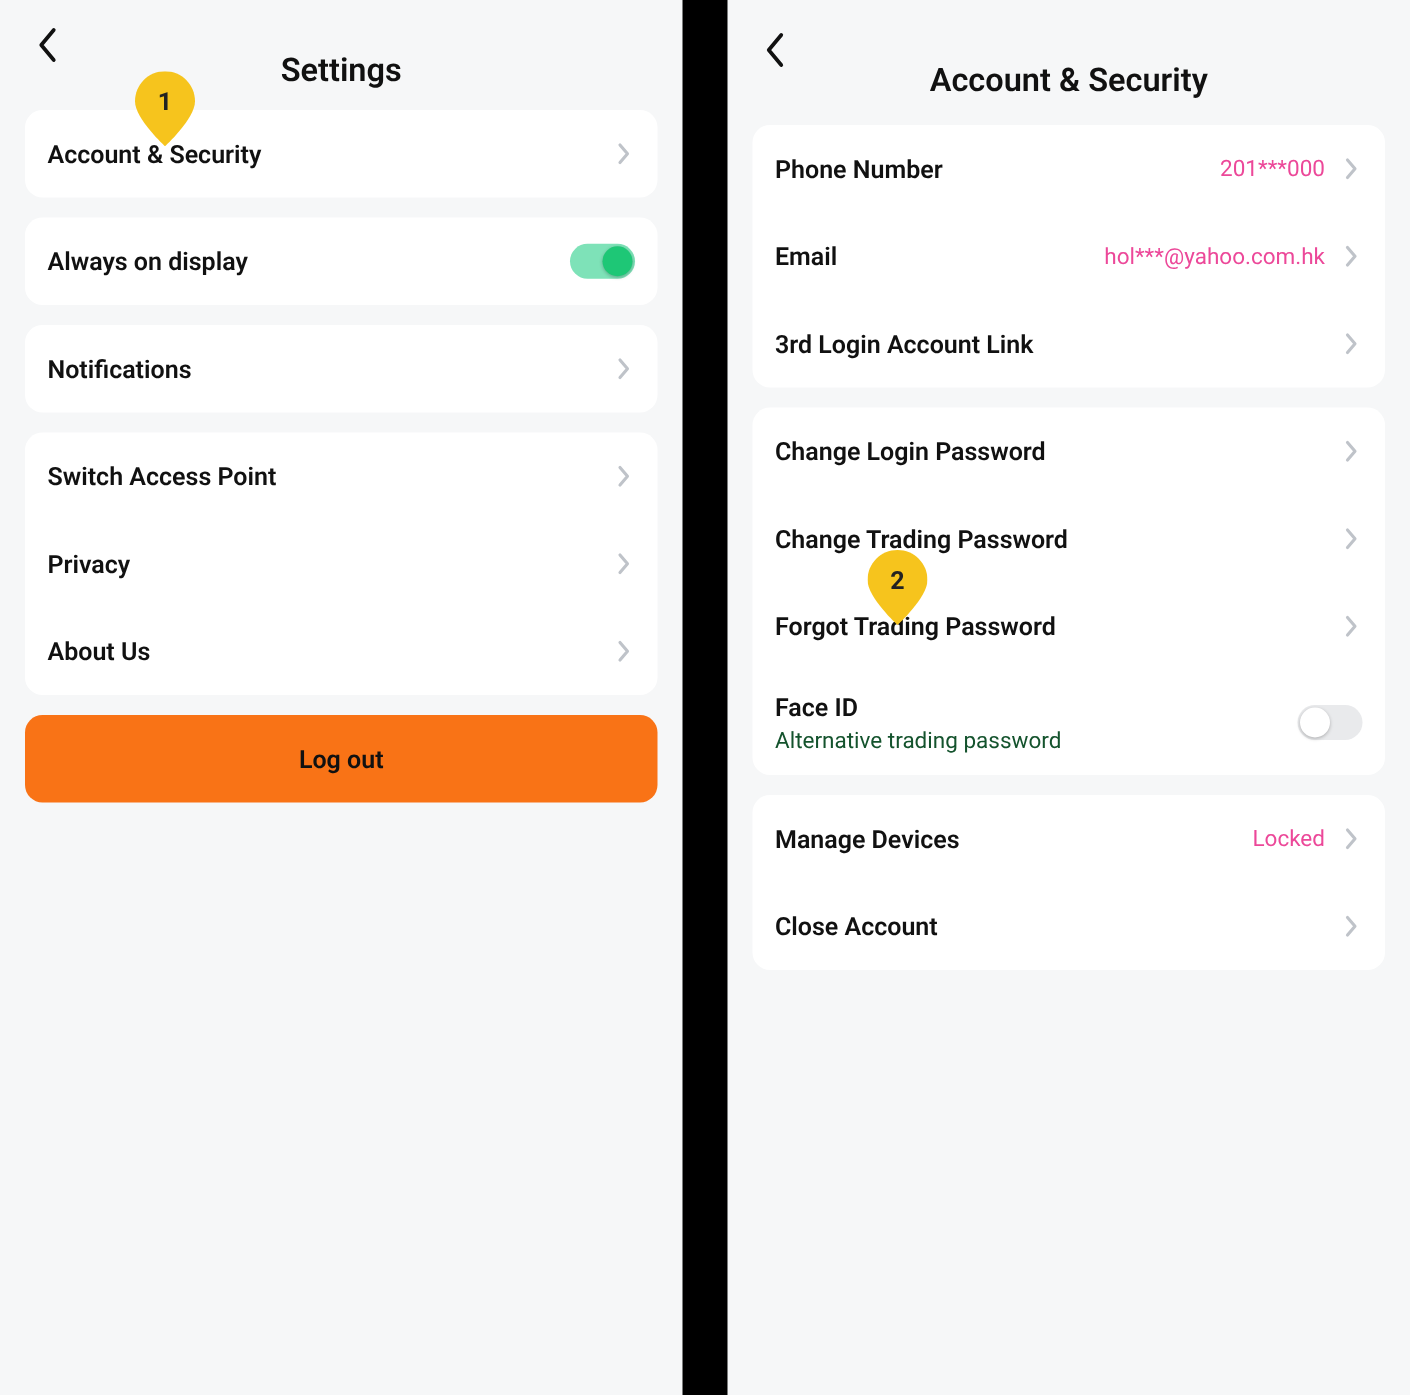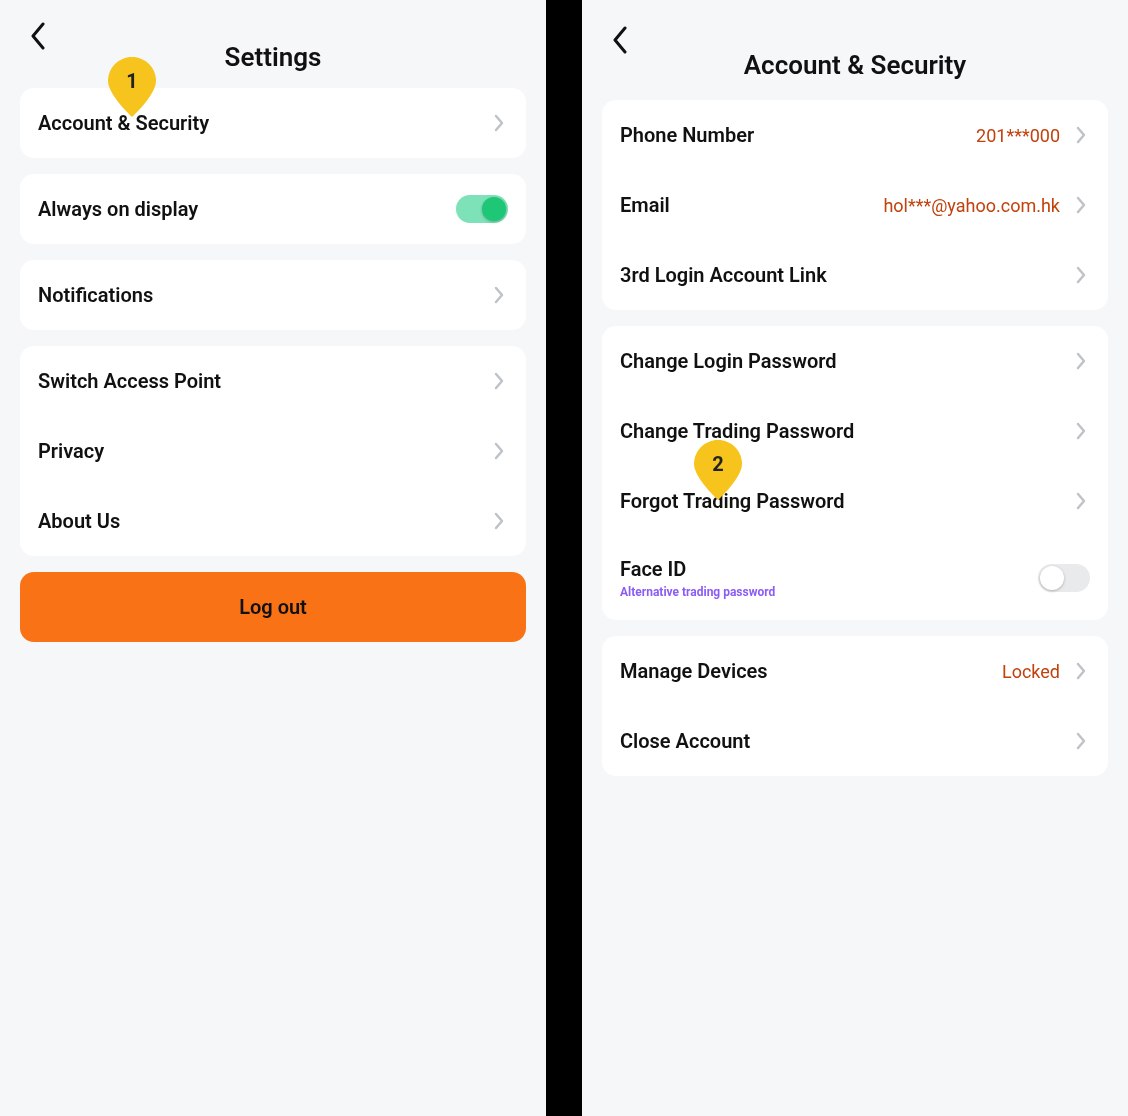--- a/index.html
+++ b/index.html
@@ -62,28 +62,28 @@
     }
     .row-label {
       font-size: 20px;
       font-weight: 600;
       color: #111;
       flex: 0 0 auto;
     }
     .row-spacer { flex: 1 1 auto; }
     .row-value {
       font-size: 18px;
-      color: #c2410c;
+      color: #ec4899;
       margin-right: 12px;
       font-weight: 400;
     }
     .row-sub {
-      font-size: 12px;
-      color: #8b5cf6;
-      font-weight: 700;
+      font-size: 18px;
+      color: #14532d;
+      font-weight: 400;
     }
     .row-col {
       display: flex;
       flex-direction: column;
       justify-content: center;
       gap: 4px;
       flex: 0 0 auto;
     }
 
     .chevron {

